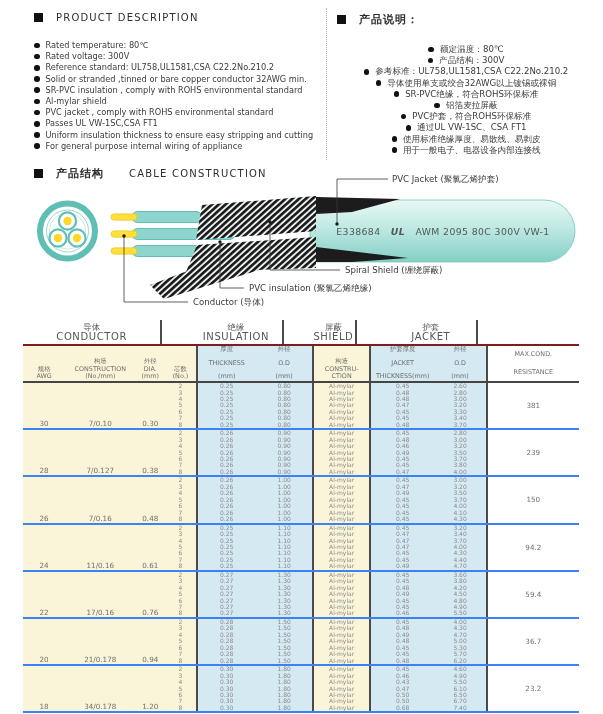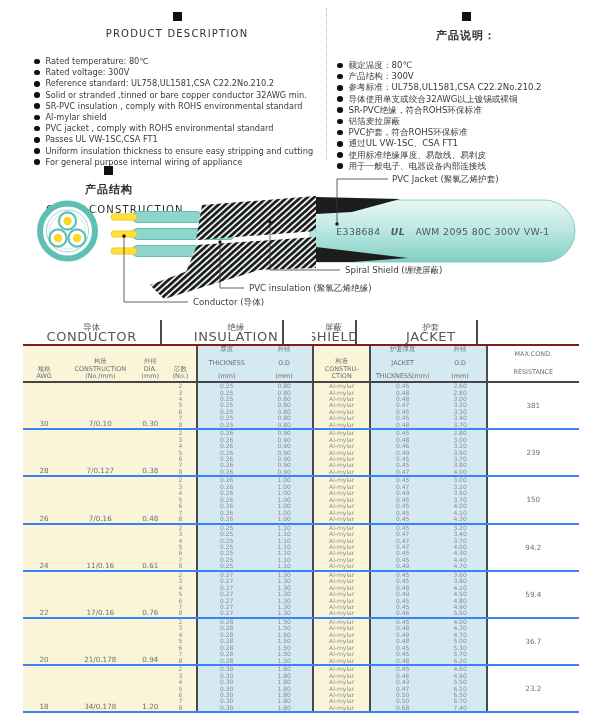--- a/index.html
+++ b/index.html
@@ -1,52 +1,52 @@
 <!DOCTYPE html>
 <html><head>
 <meta charset="utf-8">
 <style>
   html,body{margin:0;padding:0;background:#ffffff;}
   .page{position:relative;width:603px;height:714px;background:#fff;overflow:hidden;
         font-family:"DejaVu Sans","Liberation Sans",sans-serif;color:#3d3d3d;}
 
   
-  .sec-title{display:flex;align-items:center;gap:7px;font-size:10px;letter-spacing:1.2px;color:#2e2e2e;flex-direction:column;}
+  .sec-title{display:flex;align-items:center;gap:13px;font-size:10px;letter-spacing:1.2px;color:#2e2e2e;}
   .sq{width:9px;height:9px;background:#111;flex:0 0 auto;}
   .sec-title .cn{font-size:11px;font-weight:600;letter-spacing:1px;}
 
   .col-en{position:absolute;left:34px;top:12px;width:286px;}
   .col-cn{position:absolute;left:337px;top:12px;width:258px;}
   .vdivider{position:absolute;left:326px;top:8px;height:152px;width:0;border-left:1px dotted #b5b5b5;}
 
   .bullets{margin-top:17px;}
   .bullet-item{display:flex;align-items:flex-start;font-size:8.2px;line-height:11.2px;color:#3a3a3a;}
   .bullet-item .dot{width:5.5px;height:5.5px;border-radius:50%;background:#111;margin:2.6px 6px 0 0;flex:0 0 auto;}
-  .col-cn .bullet-item{font-size:8.6px;}
+  .col-cn .bullet-item{font-size:8.6px;justify-content:center;}
 
   .construction-title{position:absolute;left:34px;top:166px;}
   .cable-svg{position:absolute;left:20px;top:170px;width:583px;height:150px;}
   .svg-label{font-size:8.6px;fill:#3b3b3b;}
   .marking{font-size:9.3px;fill:#4f5a58;letter-spacing:.4px;}
 
   
   .spec-table{position:absolute;left:23px;top:320px;width:556px;}
   .trow{display:flex;width:100%;box-sizing:border-box;}
   .tcell{box-sizing:border-box;display:flex;flex-direction:column;align-items:center;justify-content:center;
          text-align:center;overflow:hidden;}
   .bR{border-right:2px solid #4a4a4a;}
   
   .w-awg{width:7.6%;} .w-constr{width:12.6%;} .w-dia{width:5.4%;} .w-cores{width:5.8%;}
   .w-insth{width:10.5%;} .w-insod{width:10.5%;} .w-shield{width:10.2%;}
   .w-jkth{width:11.4%;} .w-jkod{width:9.6%;} .w-res{width:16.4%;}
   .w-g1{width:31.4%;} .w-g2{width:21%;} .w-g3{width:10.2%;} .w-g4{width:21%;} .w-g5{width:16.4%;}
 
   .thead-groups{height:26px;border-bottom:2px solid #7f1d1d;gap:28px;}
   .gh-cn{font-size:8.4px;color:#565656;line-height:10px;}
-  .gh-en{font-size:13px;color:#565656;line-height:10px;letter-spacing:.6px;}
+  .gh-en{font-size:10px;color:#565656;line-height:10px;letter-spacing:.6px;}
 
   .thead-cols{height:37px;border-bottom:2px solid #454545;}
   .hline{font-size:6.4px;line-height:7.6px;color:#6d6d6d;white-space:nowrap;}
 
   .bg-y{background:#faf5d8;justify-content:flex-end;} .bg-b{background:#d5e9f3;justify-content:space-between;} .bg-w{background:#ffffff;gap:10px;}
 
   .tgroup{height:47.2px;border-bottom:2px solid #3b82f6;}
   .single{font-size:7.2px;color:#6f6f6f;}
   .stack{display:flex;flex-direction:column;justify-content:center;width:100%;height:100%;}
   .mini{height:6.45px;line-height:6.45px;font-size:6px;color:#8b8b8b;text-align:center;white-space:nowrap;}

